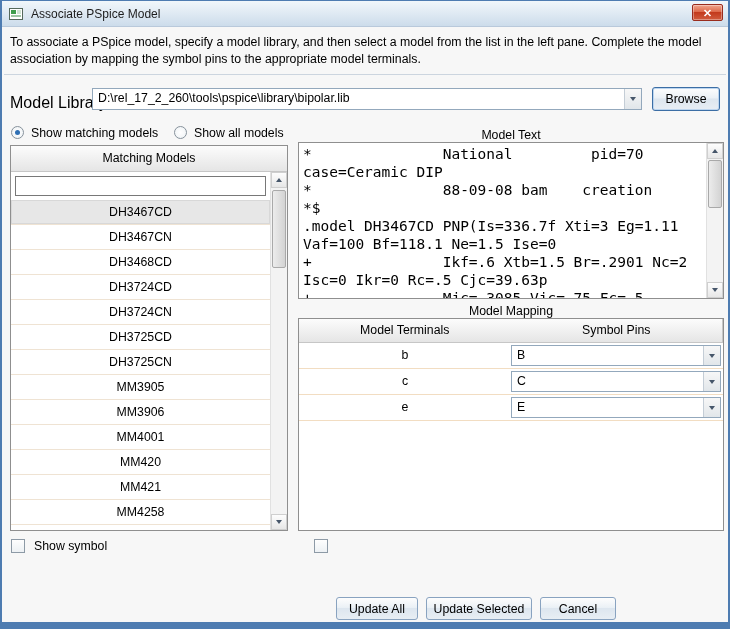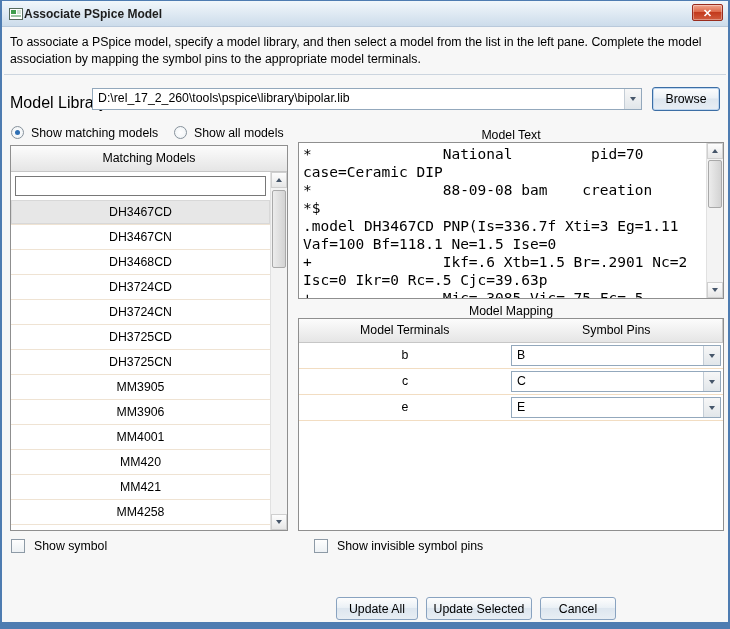--- a/index.html
+++ b/index.html
@@ -7,21 +7,21 @@
   body { font-family:"Liberation Sans",sans-serif; background:#fff; }
 
   .dialog { position:relative; width:730px; height:629px; background:#f7f7f7; overflow:hidden;
     border-left:2px solid #4e7cb1; border-right:2px solid #4e7cb1;
     border-top:1px solid #4e7cb1; border-bottom:7px solid #4e7cb1; }
 
   .titlebar { position:absolute; top:0; left:0; right:0; height:26px;
     background:linear-gradient(#f1f7fb,#dde8f2 55%,#ccdceb);
     border-bottom:1px solid #b9c9db; display:flex; align-items:center; }
   .app-icon { margin-left:7px; width:15px; height:14px; display:inline-block; }
-  .title { font-size:12px; font-weight:700; color:#1d1d1d; }
+  .title { margin-left:7px; font-size:12px; font-weight:400; color:#1d1d1d; }
   .close-btn { position:absolute; top:3px; right:5px; width:31px; height:17px;
     border:1px solid #992c1d; border-radius:2px; cursor:pointer;
     background:linear-gradient(#f0a68e 0%,#dd6a4b 45%,#c33a1d 50%,#d15c3e 100%);
     box-shadow: inset 0 0 0 1px rgba(255,255,255,.35);
     display:flex; align-items:center; justify-content:center; }
 
   .instructions { position:absolute; top:33px; left:8px; width:712px;
     font-size:12.3px; line-height:17px; color:#000; }
   .divider { position:absolute; top:73px; left:2px; right:2px; height:1px; background:#ccd5df; }
 
@@ -240,21 +240,20 @@
         </div>
       </div>
   </div>
 
   <div class="checkbox-group cb1">
     <span class="checkbox"></span>
     <span class="cb-label">Show symbol</span>
   </div>
   <div class="checkbox-group cb2">
     <span class="checkbox"></span>
-    <span class="cb-label">Show invisible symbol pins</span>
   </div>
 
   <div class="button-bar">
       <button class="btn" style="width: 82px;">Update All</button>
       <button class="btn" style="width: 106px;">Update Selected</button>
       <button class="btn" style="width: 76px;">Cancel</button>
       <button class="btn" style="width: 96px; margin-top: 34px;">Help</button>
     </div>
 
 </div>

